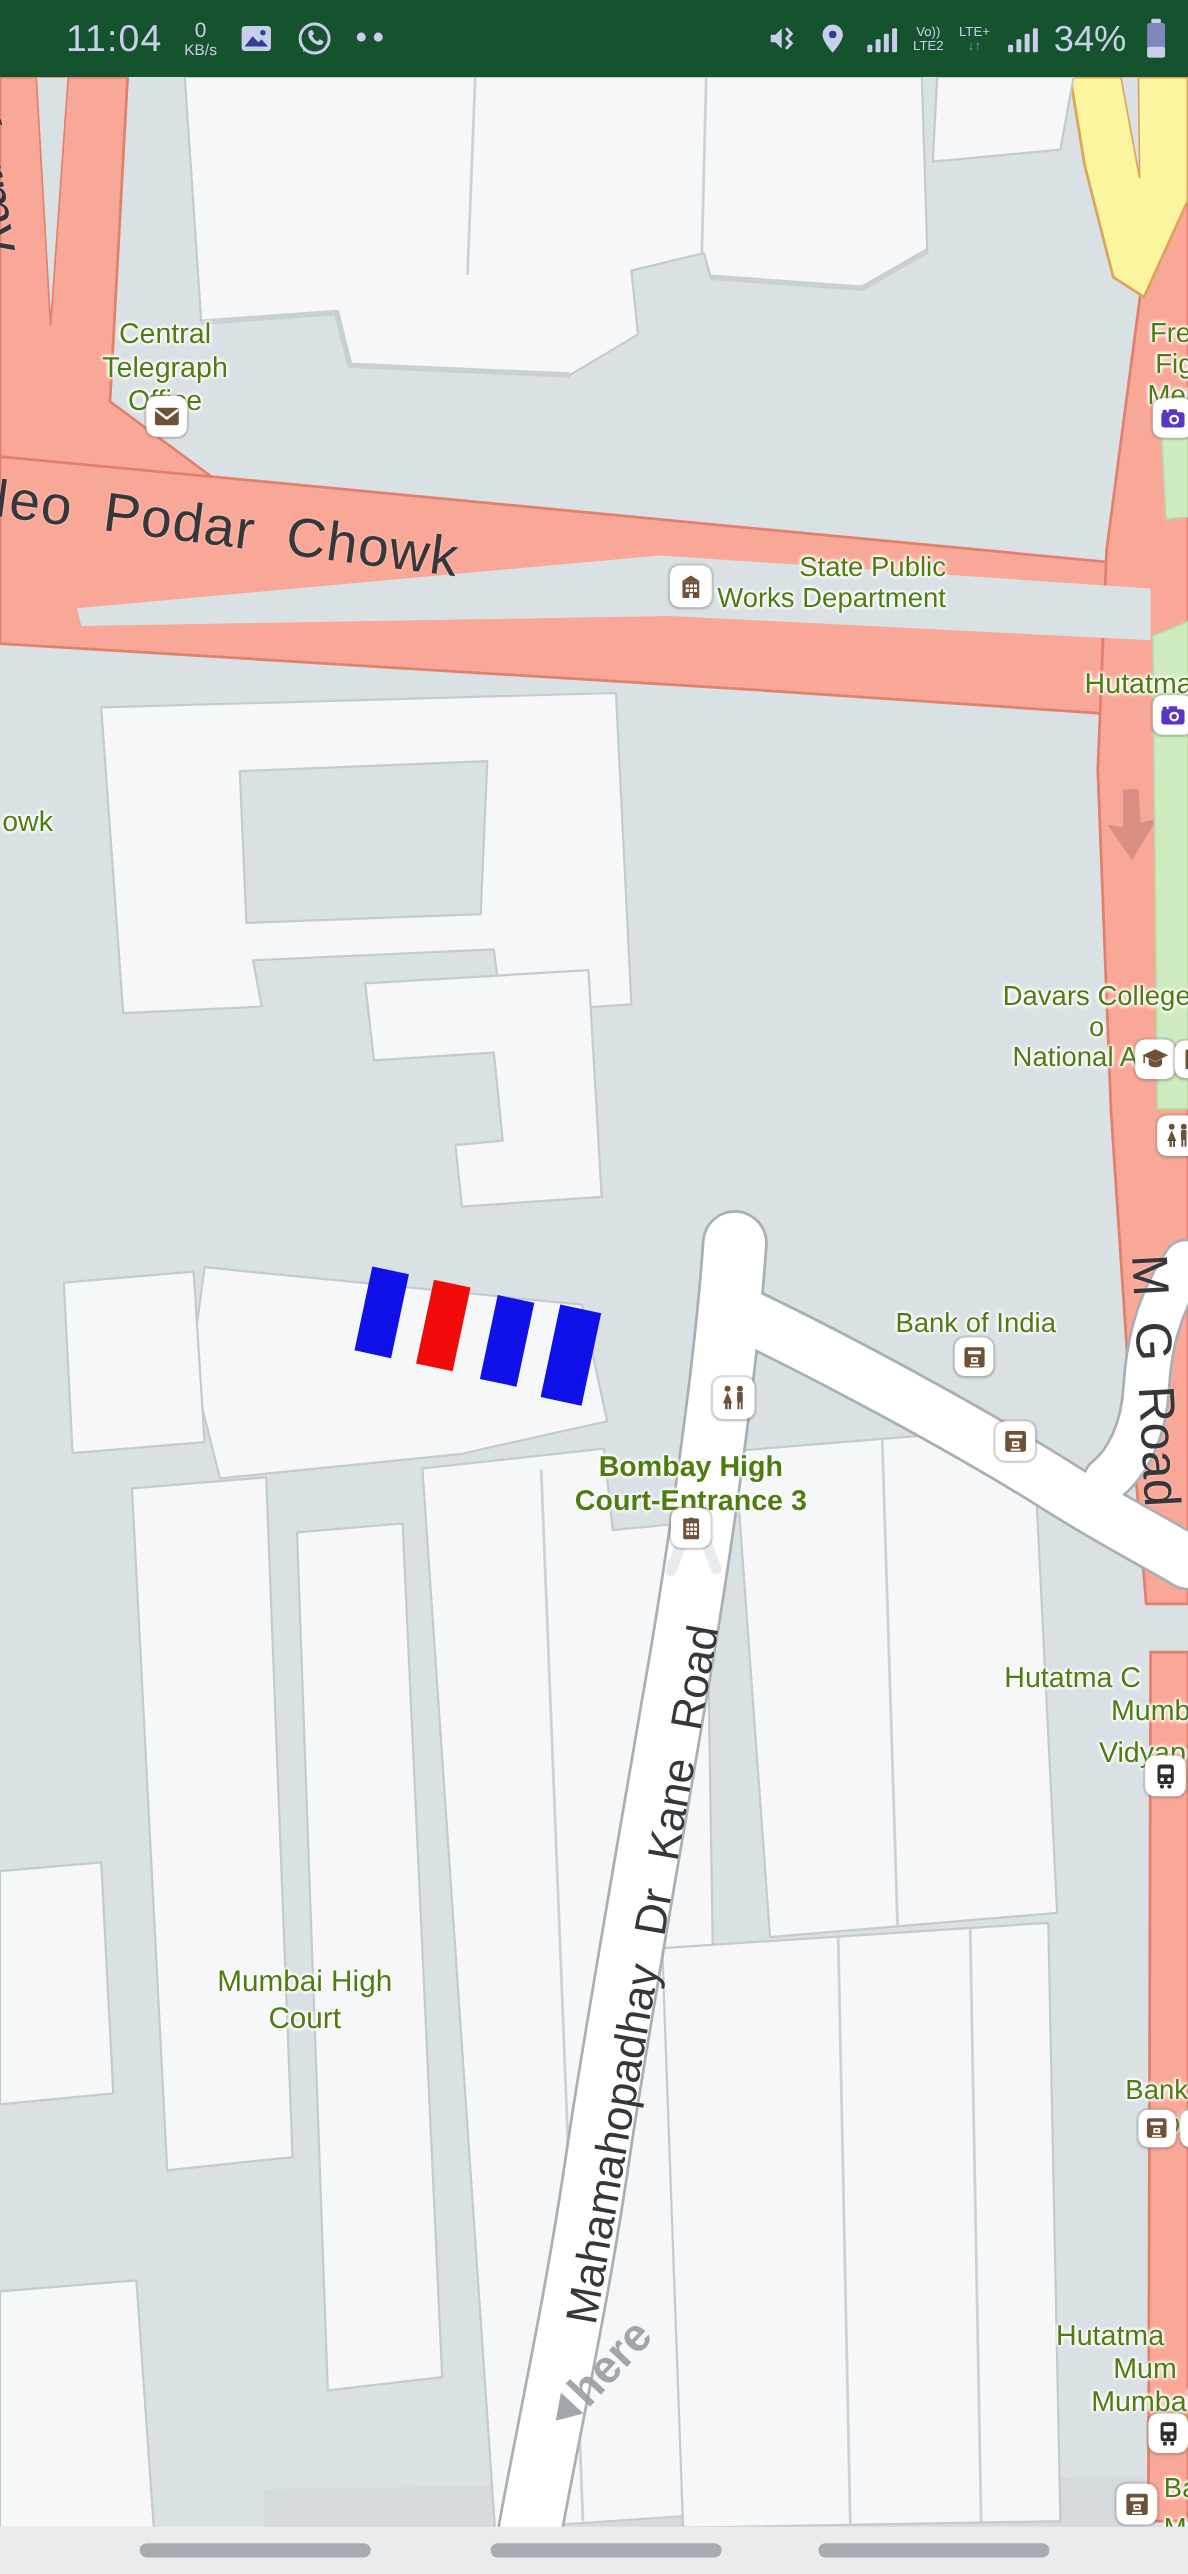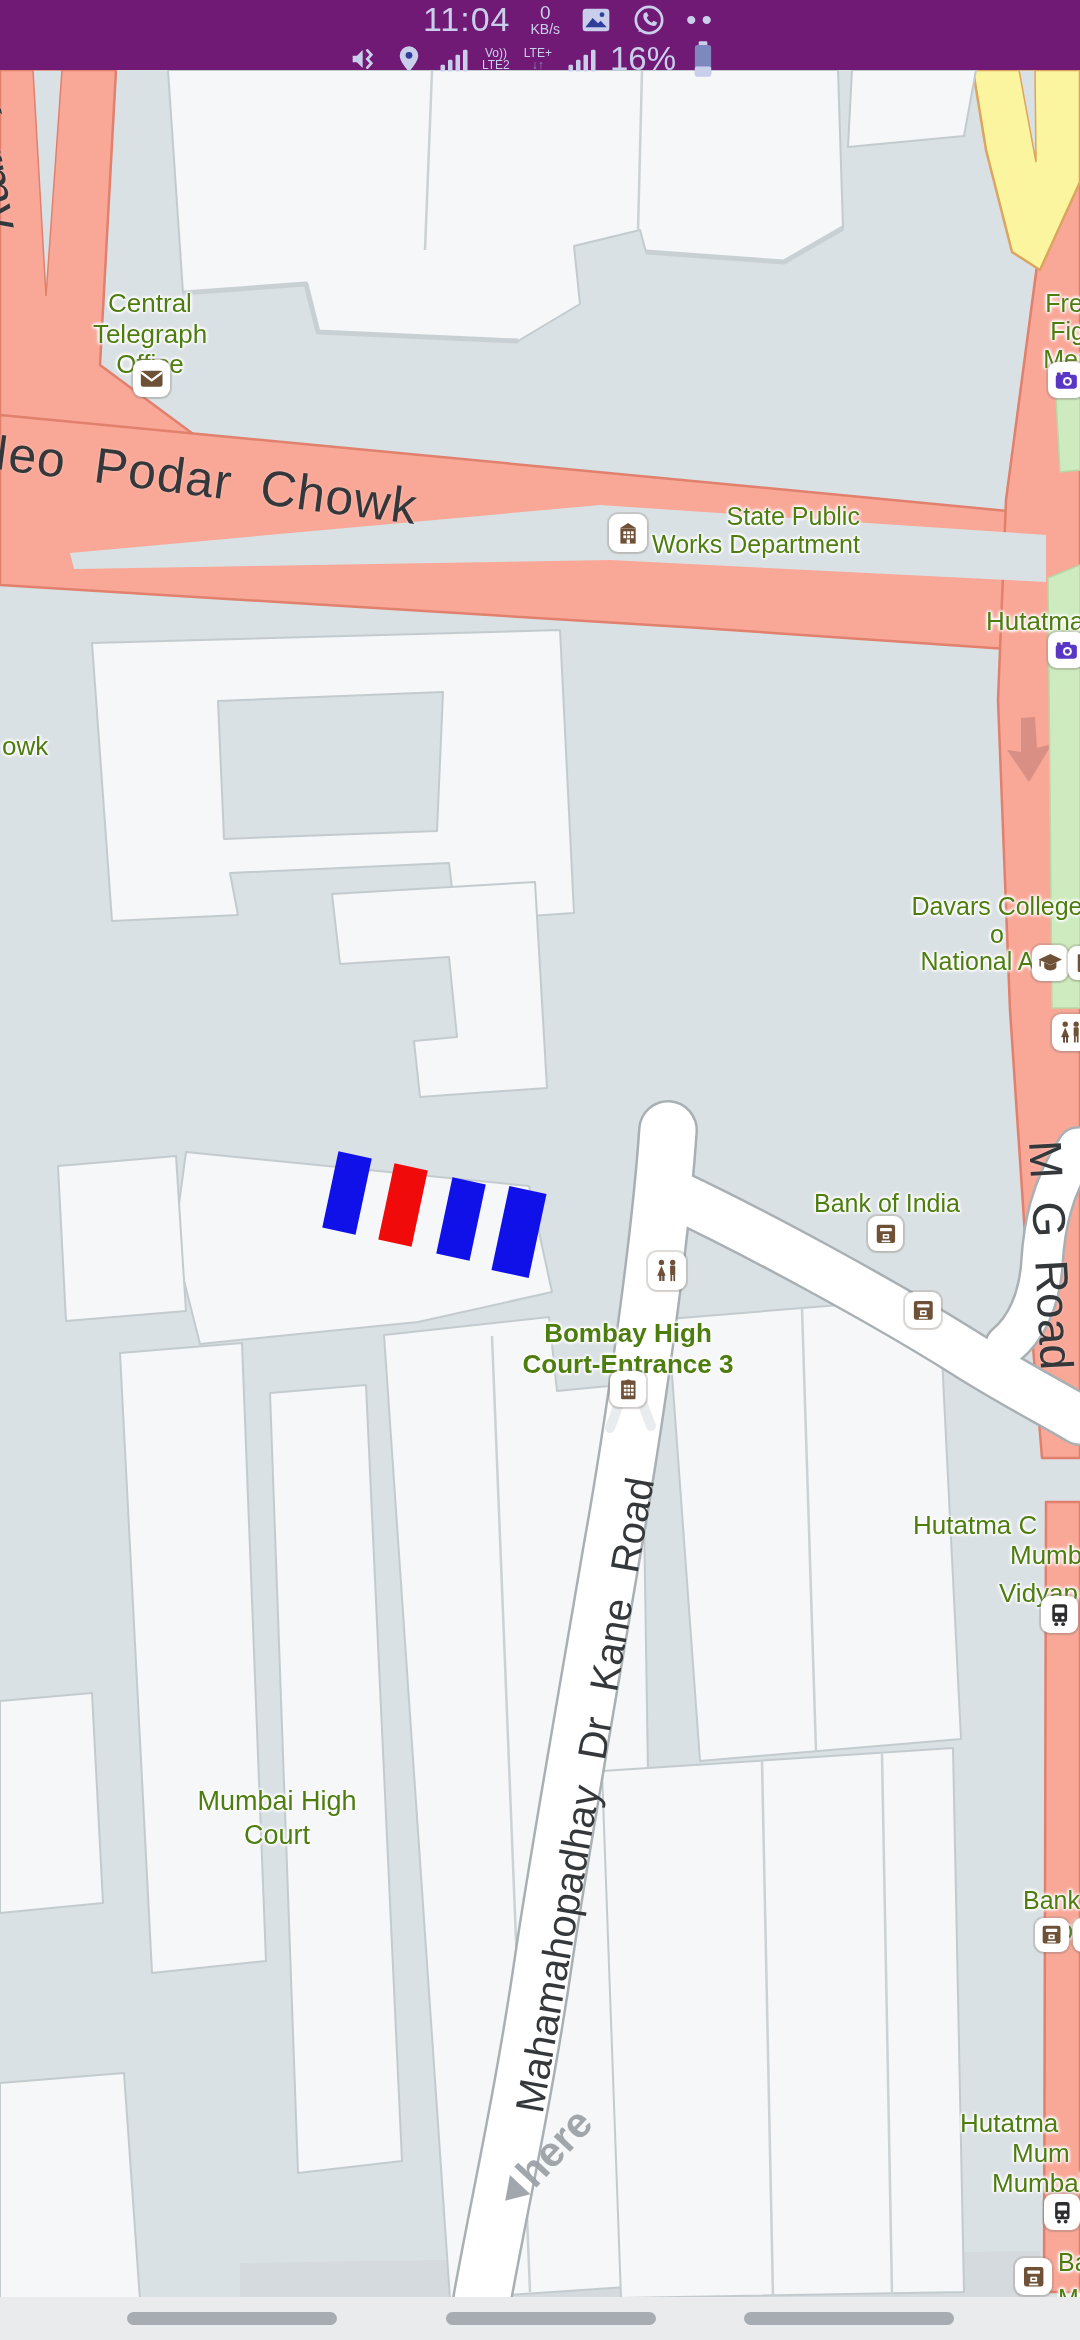--- a/index.html
+++ b/index.html
@@ -315,21 +315,21 @@
   <div class="flag" style="left: 330px; top: 1154px; width: 34px; height: 78px; transform: rotate(12deg); background: rgb(16, 16, 232);"></div>
   <div class="flag" style="left: 386px; top: 1166px; width: 34px; height: 78px; transform: rotate(12deg); background: rgb(240, 10, 10);"></div>
   <div class="flag" style="left: 444px; top: 1180px; width: 34px; height: 78px; transform: rotate(12deg); background: rgb(16, 16, 232);"></div>
   <div class="flag" style="left: 500px; top: 1189px; width: 38px; height: 86px; transform: rotate(12deg); background: rgb(16, 16, 232);"></div>
 
   <div class="here" style="left:545px;top:2158px;">
     <span class="here-arrow"></span>
     <span>here</span>
   </div>
 
-  <div id="statusbar" style="background: #701a75; flex-direction: column;">
+  <div id="statusbar" style="background: #14532d;">
     <div class="sb-left">
       <span class="sb-time">11:04</span>
       <span class="sb-stack">
         <span class="t1">0</span>
         <span class="t2">KB/s</span>
       </span>
       <svg width="32" height="32" viewBox="0 0 24 24">
         <rect x="2" y="3.5" width="20" height="17" rx="2.5" fill="#C9CFEA"></rect>
         <path d="M4,17.5 L9.5,10.5 L13.5,14.5 L15.5,12.5 L20,17.5 Z" fill="#2F3D9B"></path>
         <circle cx="16.5" cy="8" r="1.8" fill="#2F3D9B"></circle>
@@ -363,21 +363,21 @@
       <span class="sb-stack tiny">
         <span class="t1">LTE+</span>
         <span class="t2" style="color:#8A92C4;">↓↑</span>
       </span>
       <svg width="30" height="30" viewBox="0 0 24 24">
         <rect x="2" y="16.5" width="3.6" height="5.5" rx="1" fill="#C9CFEA"></rect>
         <rect x="8" y="12.5" width="3.6" height="9.5" rx="1" fill="#C9CFEA"></rect>
         <rect x="14" y="8.5" width="3.6" height="13.5" rx="1" fill="#C9CFEA"></rect>
         <rect x="20" y="4.5" width="3.6" height="17.5" rx="1" fill="#C9CFEA"></rect>
       </svg>
-      <span class="sb-pct">16%</span>
+      <span class="sb-pct">34%</span>
       <svg width="26" height="40" viewBox="0 0 24 36">
         <rect x="8" y="1.5" width="8" height="4" rx="1.2" fill="#C9CFEA"></rect>
         <rect x="4.5" y="5" width="15" height="29" rx="2.5" fill="#7E87BE"></rect>
         <rect x="4.5" y="25" width="15" height="9" rx="1.5" fill="#C9CFEA"></rect>
       </svg>
     </div>
   </div>
 
   <div id="navbar">
     <div class="pill" style="left:127px;"></div>

